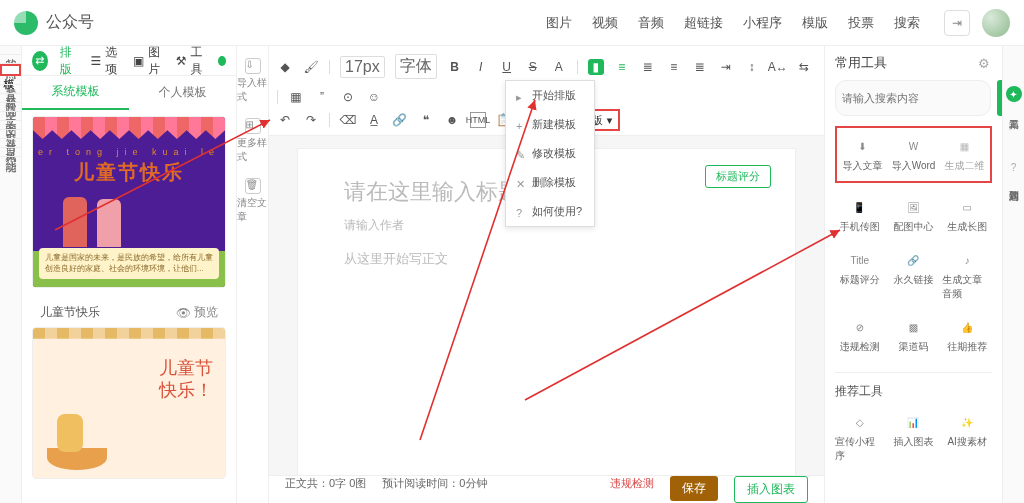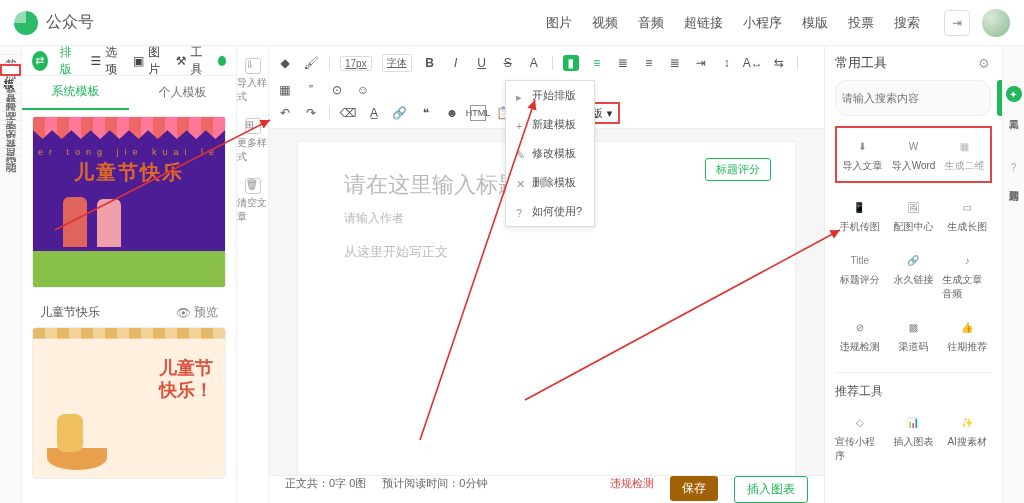--- a/index.html
+++ b/index.html
@@ -42,37 +42,37 @@
 .tpl-img1 .ttl{position:absolute; top:42px; width:100%; text-align:center; font-size:20px; color:#e06a24; font-weight:700; letter-spacing:2px;}
 .tpl-img1 .kids{position:absolute; bottom:40px; left:20px; width:100px; height:70px;}
 .tpl-img1 .boy{position:absolute; bottom:0; left:10px; width:24px; height:50px; background:#e0645c; border-radius:6px 6px 0 0;}
 .tpl-img1 .girl{position:absolute; bottom:0; left:44px; width:24px; height:48px; background:#f0a0a8; border-radius:6px 6px 0 0;}
 .tpl-img1 .grass{position:absolute; bottom:0; left:0; right:0; height:36px; background:#88c04a;}
 .tpl-img1 .ribbon{position:absolute; bottom:8px; left:6px; right:6px; background:#fff3c9; border-radius:4px; padding:5px 6px; font-size:8px; color:#8c6b2c; line-height:1.3;}
 .tpl-cap { display:flex; justify-content:space-between; padding:6px 8px; font-size:12px; color:#555;}
 .tpl-cap .pv{ color:#888; display:flex; align-items:center; gap:3px;}
 .tpl-img2 { height:150px; background:#fff0e0; position:relative;}
 .tpl-img2 .bow{position:absolute; top:0; left:0; right:0; height:18px; background:repeating-linear-gradient(90deg,#e6b966,#e6b966 12px,#f2d29b 12px,#f2d29b 24px); clip-path:polygon(0 0,100% 0,100% 60%,0 60%);}
-.tpl-img2 .ttl{position:absolute; top:30px; right:12px; font-size:18px; color:#d9533c; font-weight:700; text-align:center; line-height:1.2;}
+.tpl-img2 .ttl{position:absolute; top:30px; right:12px; font-size:18px; color:#d9533c; font-weight:400; text-align:center; line-height:1.2;}
 .tpl-img2 .horse{position:absolute; bottom:8px; left:14px; width:60px; height:60px;}
 .tpl-img2 .rock{position:absolute; bottom:0; left:0; width:60px; height:22px; background:#e9a04c; border-radius:0 0 30px 30px / 0 0 12px 12px;}
 .tpl-img2 .kid{position:absolute; bottom:18px; left:10px; width:26px; height:38px; background:#f0c060; border-radius:8px;}
 
 
 .sidetools { width:32px; border-right:1px solid #eee; display:flex; flex-direction:column; gap:14px; padding-top:12px; align-items:center; color:#888; font-size:10px;}
 .sidetools .it { display:flex; flex-direction:column; align-items:center; gap:2px; cursor:pointer;}
 .sidetools .ic { width:16px; height:16px; border:1px solid #ccc; border-radius:3px;}
 
 
 .center { flex:1; display:flex; flex-direction:column; }
 .toolbar { background:#fff; border-bottom:1px solid #eee; padding:6px 8px 2px; }
 .tb-row { display:flex; align-items:center; gap:10px; flex-wrap:wrap; color:#666; font-size:12px; padding:2px 0;}
 .tb-row .ti { width:16px; height:16px; display:flex; align-items:center; justify-content:center; cursor:pointer; color:#555;}
 .tb-row .sep { width:1px; height:14px; background:#ddd;}
-.tb-row .sel{ padding:1px 4px; border:1px solid #ddd; border-radius:2px; font-size:10px;text-decoration:underline;}
+.tb-row .sel{ padding:1px 4px; border:1px solid #ddd; border-radius:2px; font-size:16px;}
 .tb-row .green-ti { background:#1fb85b; color:#fff; border-radius:3px; padding:1px 3px;}
 .quick-layout-wrap { display:inline-block; border:2px solid #e64545; padding:0 6px; height:22px; line-height:18px;}
 .quick-layout { display:flex; align-items:center; gap:4px; font-size:11px; color:#333; cursor:pointer;}
 .quick-layout .flash { color:#e0a000;}
 
 .doc-wrap { flex:1; background:#f6f6f6; padding:12px 28px; overflow:auto; position:relative;}
 .doc { background:#fff; border:1px solid #eee; min-height:340px; padding:28px 46px; position:relative;}
 .doc .title-in { font-size:22px; color:#bbb; margin-bottom:10px;}
 .doc .author-in { font-size:12px; color:#bbb; margin-bottom:16px;}
 .doc .body-in { font-size:13px; color:#bbb;}
@@ -173,20 +173,21 @@
       <div class="tpl-card">
         <div class="tpl-img1">
           <div class="bow"></div>
           <div class="py">er  tong  jie  kuai  le</div>
           <div class="ttl">儿童节快乐</div>
           <div class="kids">
               <div class="boy"></div>
               <div class="girl"></div>
             </div>
           <div class="grass"></div>
+          <div class="ribbon">儿童是国家的未来，是民族的希望，给所有儿童创造良好的家庭、社会的环境环境，让他们...</div>
         </div>
       </div>
       <div class="tpl-cap">
         <span>儿童节快乐</span>
         <span class="pv">👁 <span>预览</span></span>
       </div>
       <div class="tpl-card">
         <div class="tpl-img2">
           <div class="bow"></div>
           <div class="ttl">

